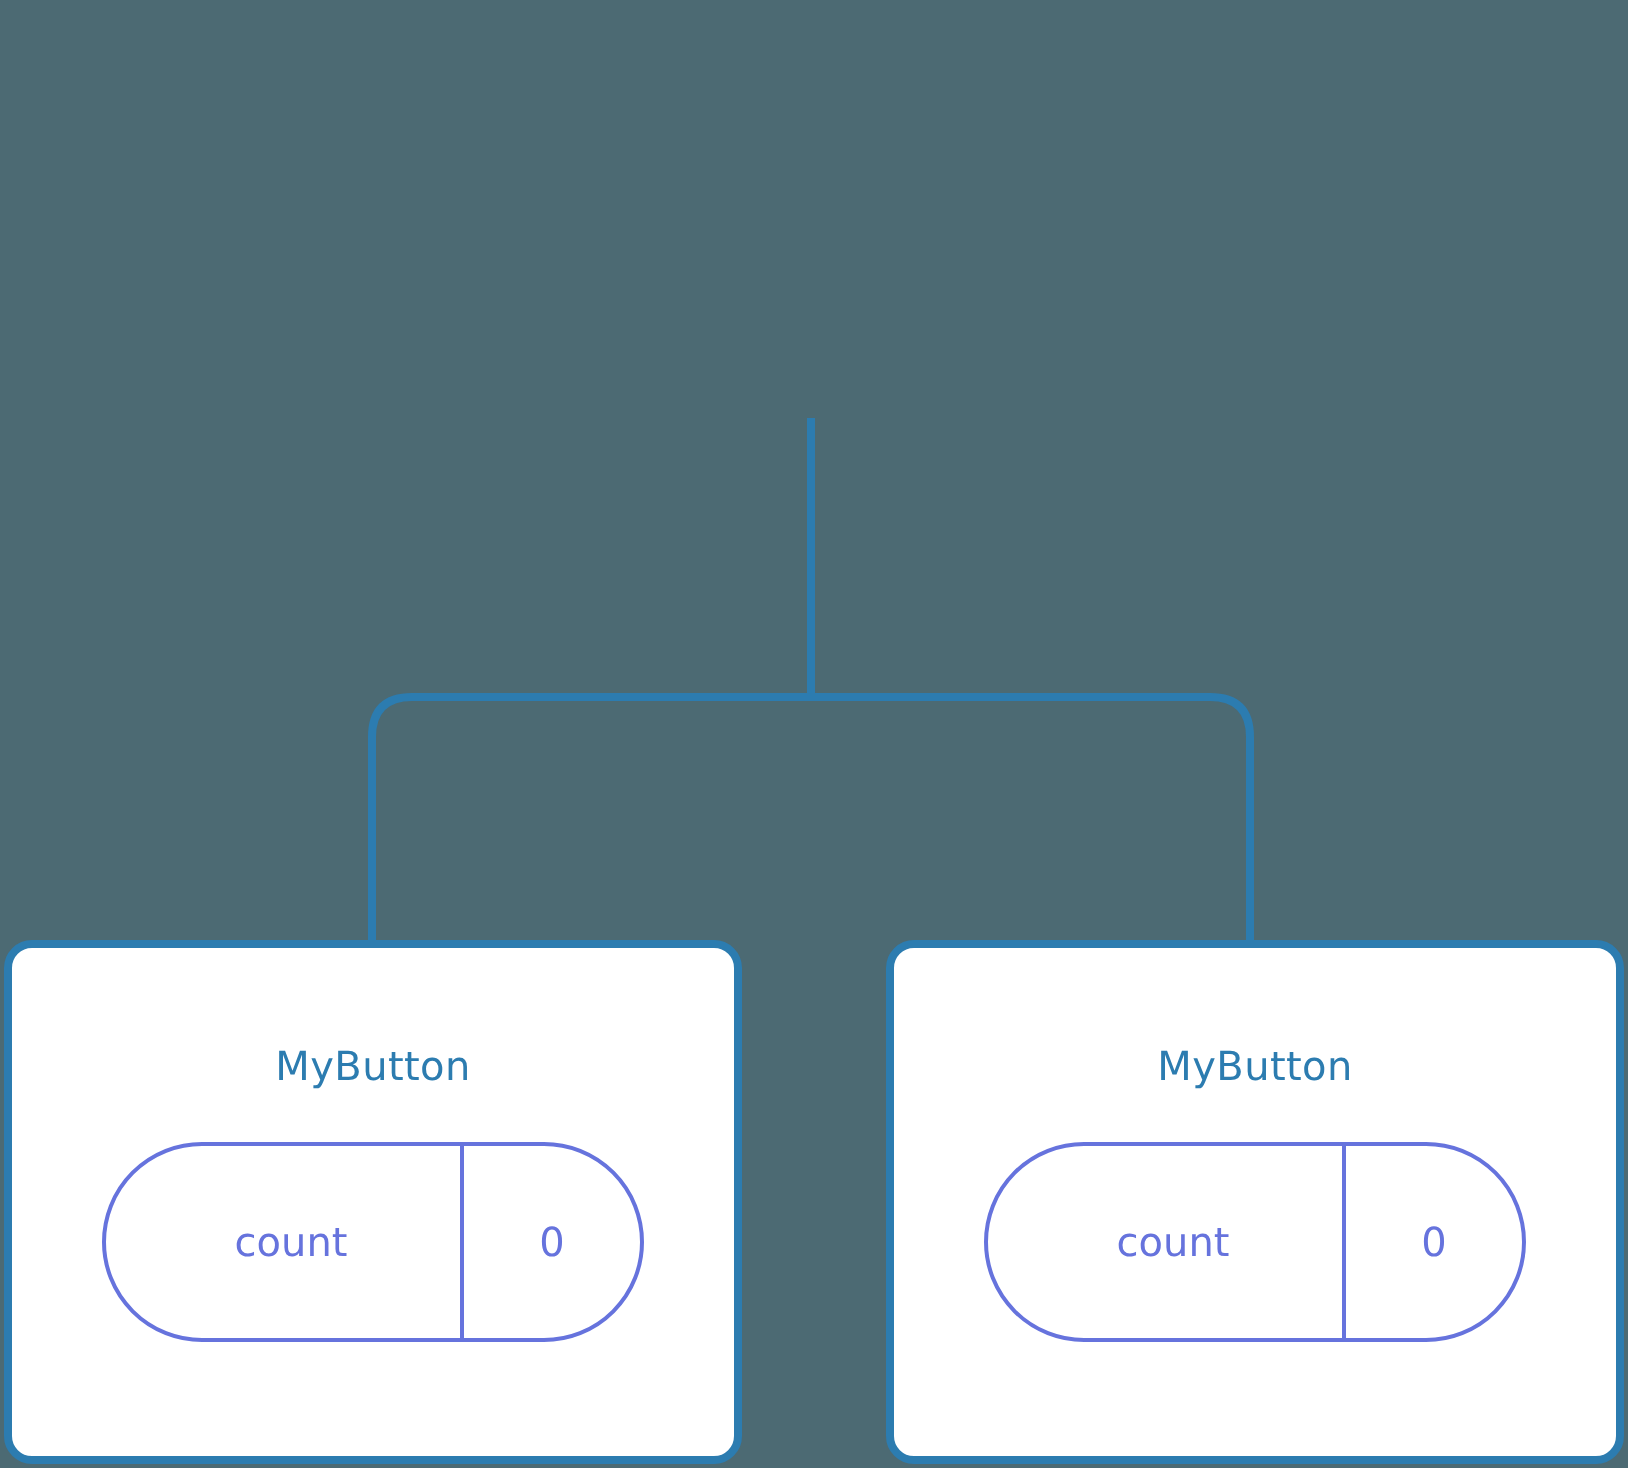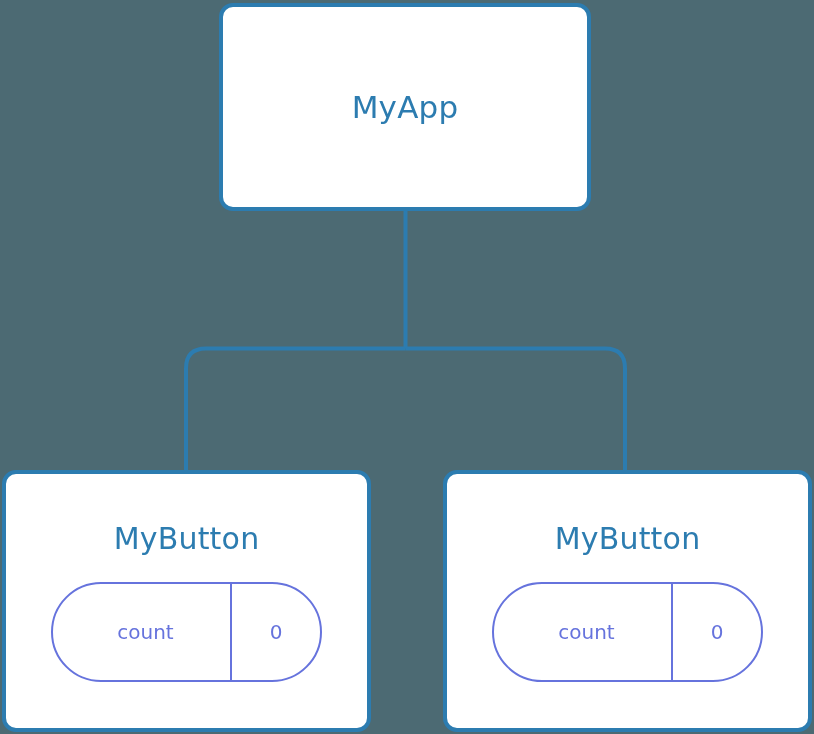--- a/index.html
+++ b/index.html
@@ -57,21 +57,21 @@
     height: 262px;
     justify-content: flex-start;
     padding-top: 48px;
   }
 
   .node-child-left  { left: 2px;   width: 369px; }
   .node-child-right { left: 443px; width: 369px; }
 
   .node-title {
     color: #2c7cb0;
-    font-size: 30px;
+    font-size: 20px;
     line-height: 1.1;
     letter-spacing: 0.2px;
     white-space: nowrap;
     font-weight: 400;
   }
 
   .node-root .node-title {
     font-size: 31px;
   }
 
@@ -115,23 +115,20 @@
 <div id="stage">
 
   <svg id="edges" viewBox="0 0 814 734" width="814" height="734" xmlns="http://www.w3.org/2000/svg">
 
     <path d="M 405.5 209 L 405.5 348.5" fill="none" stroke="#2c7cb0" stroke-width="4" stroke-linecap="butt"></path>
 
     <path d="M 405.5 348.5 L 206 348.5 Q 186 348.5 186 368.5 L 186 474" fill="none" stroke="#2c7cb0" stroke-width="4" stroke-linecap="butt" stroke-linejoin="round"></path>
     <path d="M 405.5 348.5 L 605 348.5 Q 625 348.5 625 368.5 L 625 474" fill="none" stroke="#2c7cb0" stroke-width="4" stroke-linecap="butt" stroke-linejoin="round"></path>
   </svg>
 
-  <div class="node node-root">
-    <div class="node-title">MyApp</div>
-  </div>
 
   <div class="node node-child node-child-left">
     <div class="node-title">MyButton</div>
     <div class="pill">
       <div class="pill-key">count</div>
       <div class="pill-val">0</div>
     </div>
   </div>
 
   <div class="node node-child node-child-right">

